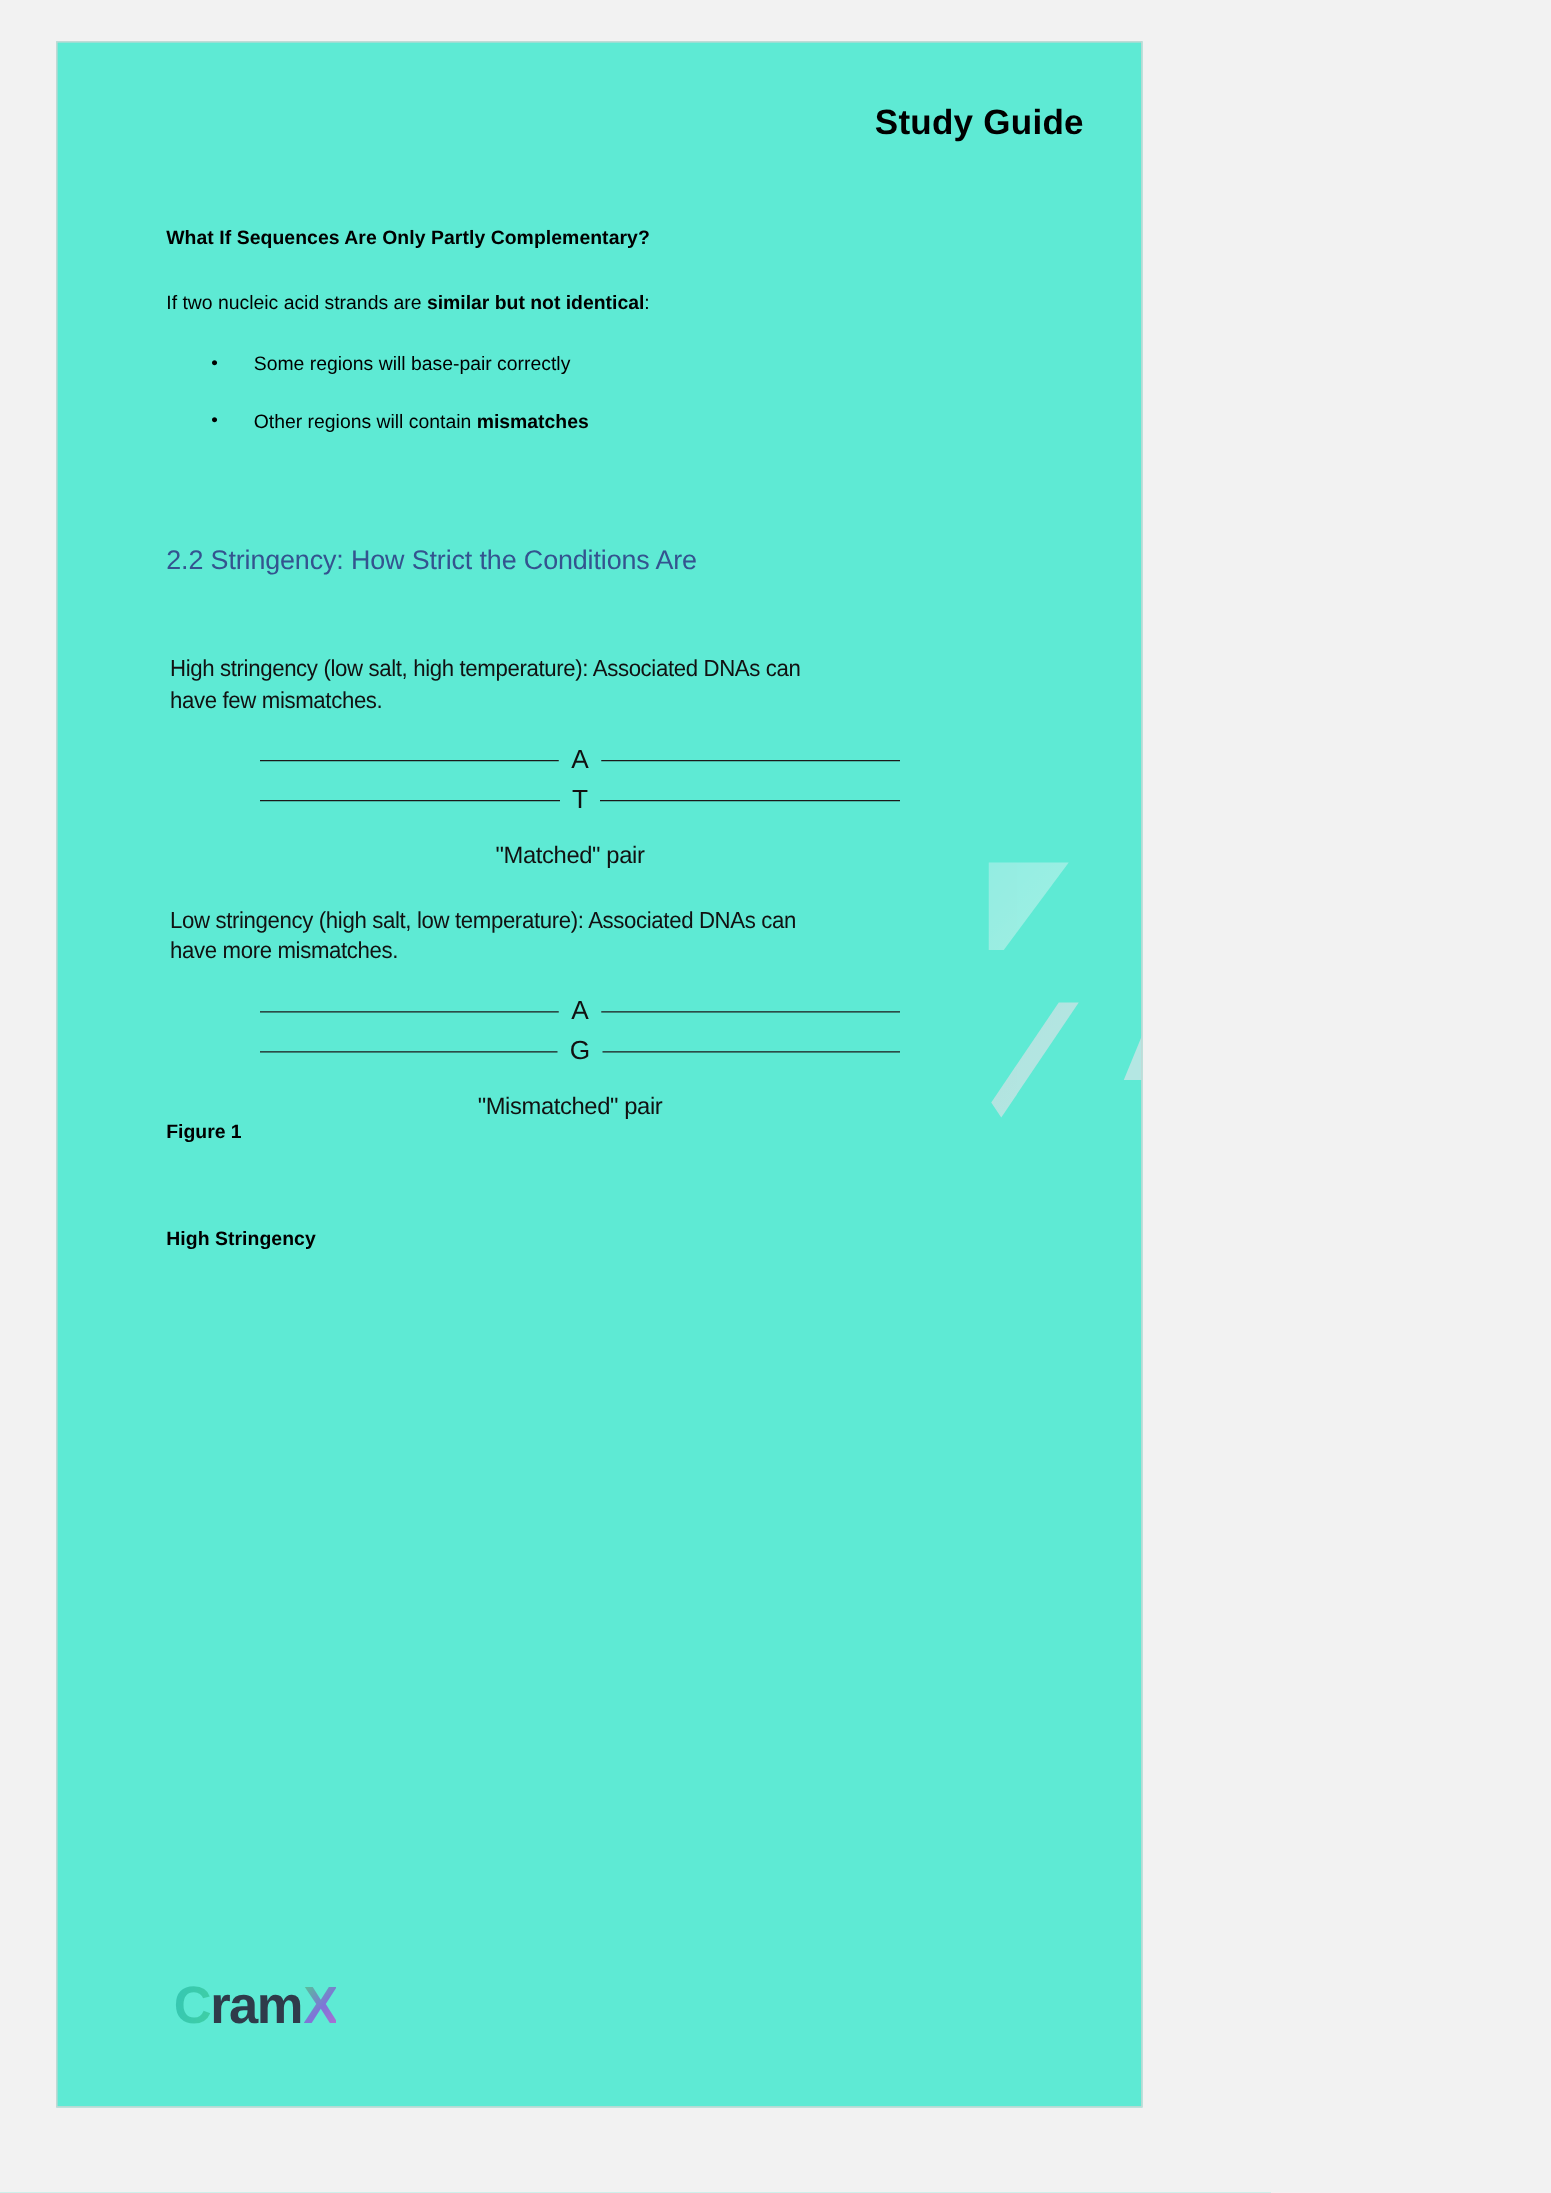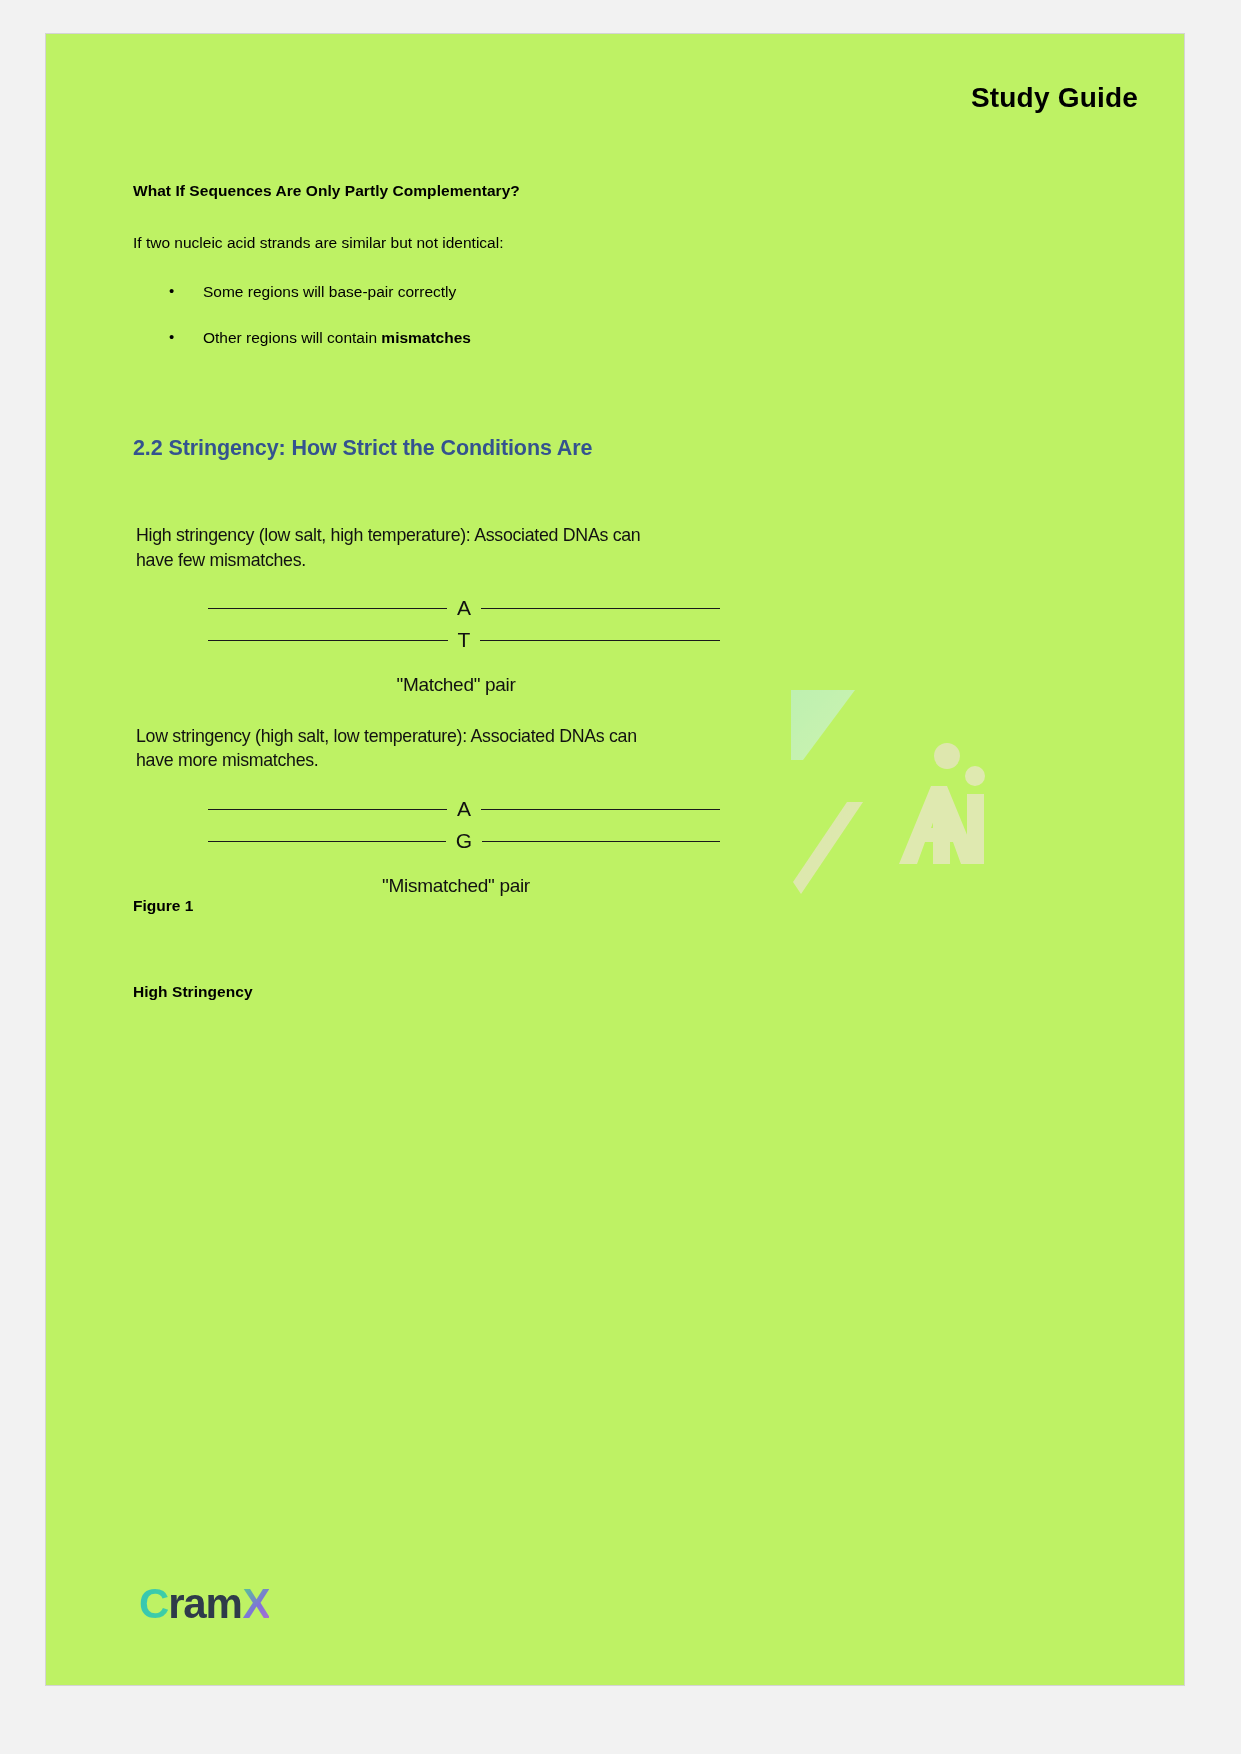--- a/index.html
+++ b/index.html
@@ -11,23 +11,23 @@
     width: 1241px;
     height: 1754px;
     font-family: "Liberation Sans", sans-serif;
     -webkit-font-smoothing: antialiased;
   }
 
   .page {
     position: absolute;
     left: 45px;
     top: 33px;
-    width: 1140px;
+    width: 869px;
     height: 1653px;
-    background: #bef264;
+    background: #5eead4;
     border: 1px solid #d4d4d4;
     box-sizing: border-box;
     overflow: hidden;
   }
 
   
   .doc-header {
     position: absolute;
     right: 46px;
     top: 48px;
@@ -52,21 +52,21 @@
     margin: 0 0 33px 0;
     letter-spacing: 0.05px;
   }
 
   .para {
     font-size: 15.5px;
     color: #000;
     margin: 0 0 28px 0;
     line-height: 1.35;
   }
-  .para b { font-weight: normal; }
+  .para b { font-weight: bold; }
 
   ul.bullets {
     list-style: none;
     margin: 0 0 24px 0;
     padding: 0;
   }
   ul.bullets li {
     position: relative;
     font-size: 15.5px;
     color: #000;
@@ -78,21 +78,21 @@
     content: "\2022";
     position: absolute;
     left: 36px;
     top: -1px;
     font-size: 15px;
   }
   ul.bullets li b { font-weight: bold; }
 
   .sec-heading {
     font-size: 21.5px;
-    font-weight: bold;
+    font-weight: normal;
     color: #34538f;
     margin: 0 0 22px 0;
     letter-spacing: -0.1px;
   }
 
   .spacer-lg { height: 40px; }
   .spacer-xl { height: 62px; }
 
   
   .figure {

